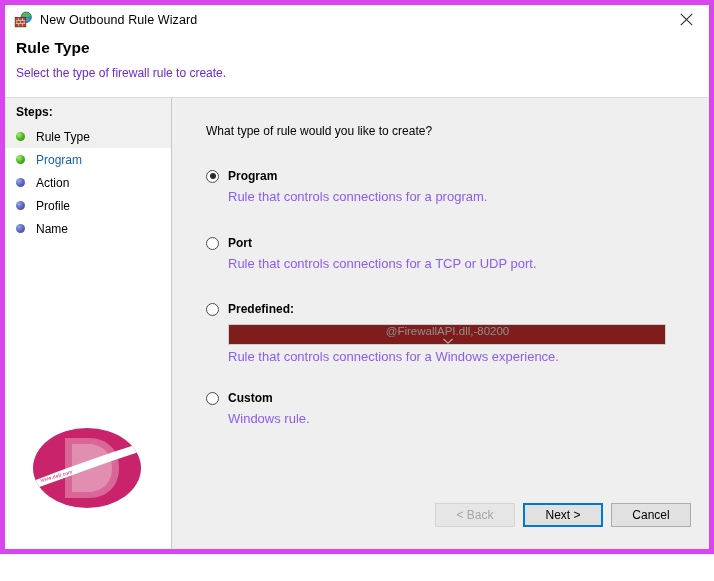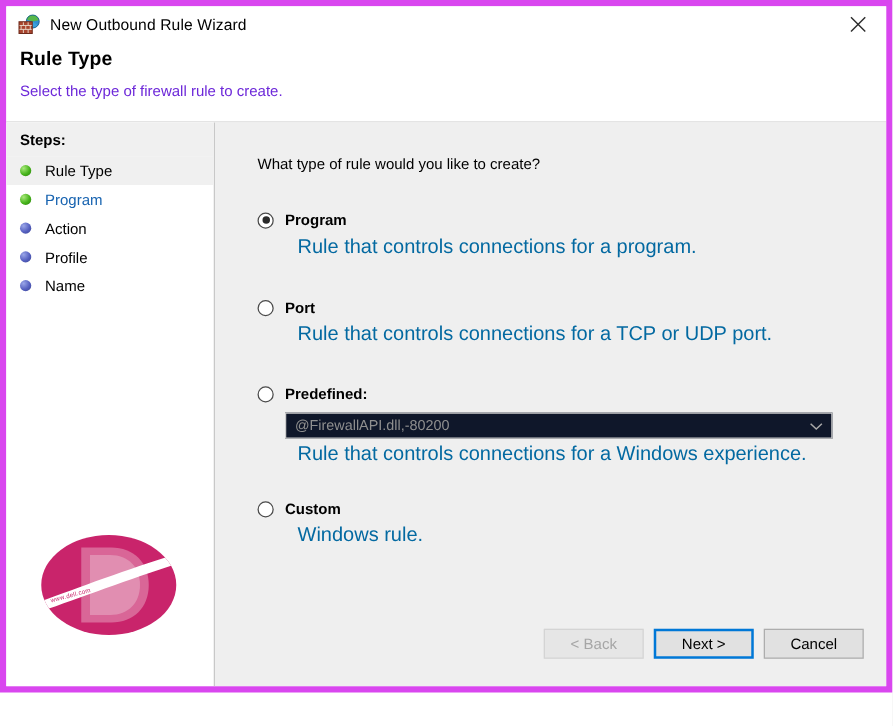--- a/index.html
+++ b/index.html
@@ -180,40 +180,41 @@
     margin: -3px 0 0 -3px;
     border-radius: 50%;
     background: #2a2a2a;
   }
   .opt-title {
     font-size: 12px;
     font-weight: bold;
     color: #000000;
   }
   .opt-desc {
-    font-size: 16px;
-    color: #0369a1;
-    margin: 4px 0 0 32px;
+    font-size: 13px;
+    color: #8b5cf6;
+    margin: 4px 0 0 22px;
   }
   .gap-a { height: 30px; }
   .gap-b { height: 29px; }
   .gap-c { height: 25px; }
 
   
   .combo-wrap { margin: 6px 0 0 22px; }
   .combo {
     height: 21px;
-    background: #0f172a;
+    background: #7f1d1d;
     border: 1px solid #cdcdcd;
     box-sizing: border-box;
     display: flex;
     align-items: center;
     justify-content: space-between;
     padding: 0 6px 0 7px;
     width: 438px;
+    flex-direction: column;
   }
   .combo-text {
     font-size: 11.5px;
     color: #8f8f8f;
   }
   .combo-arrow svg { display: block; }
 
   
   .watermark {
     position: absolute;

